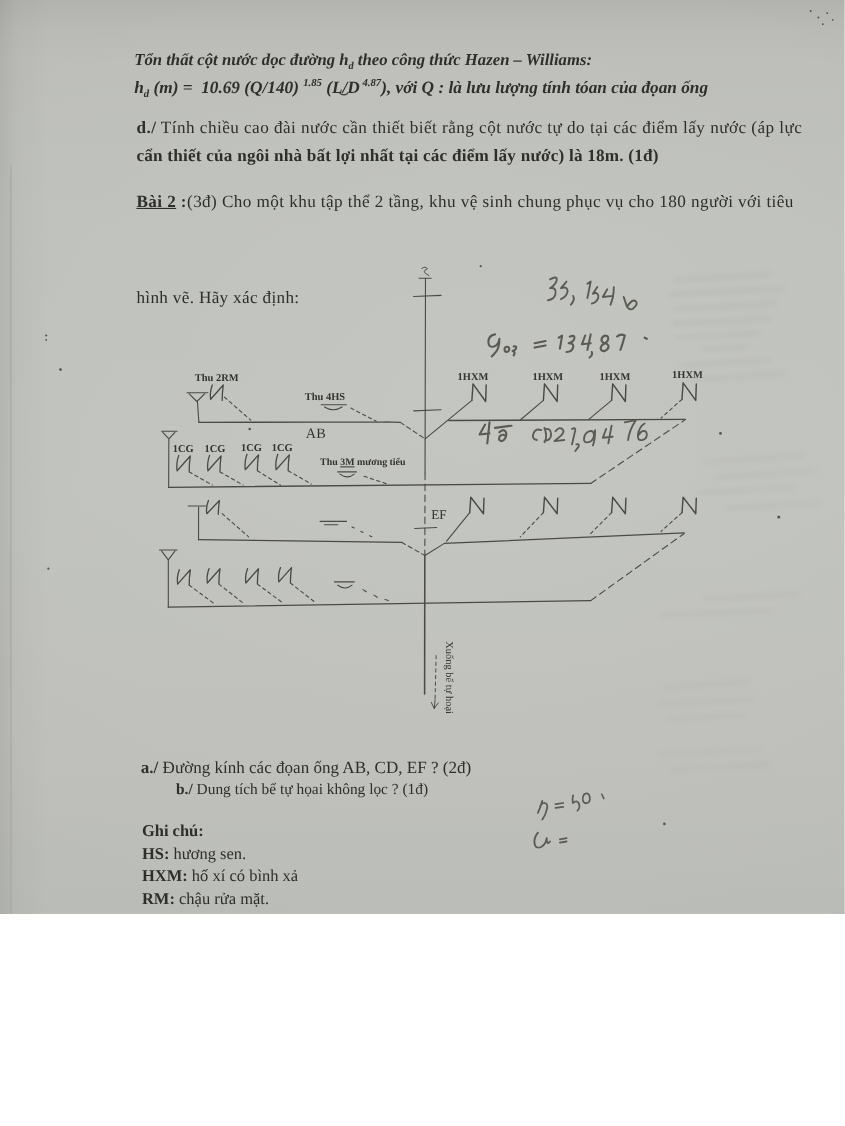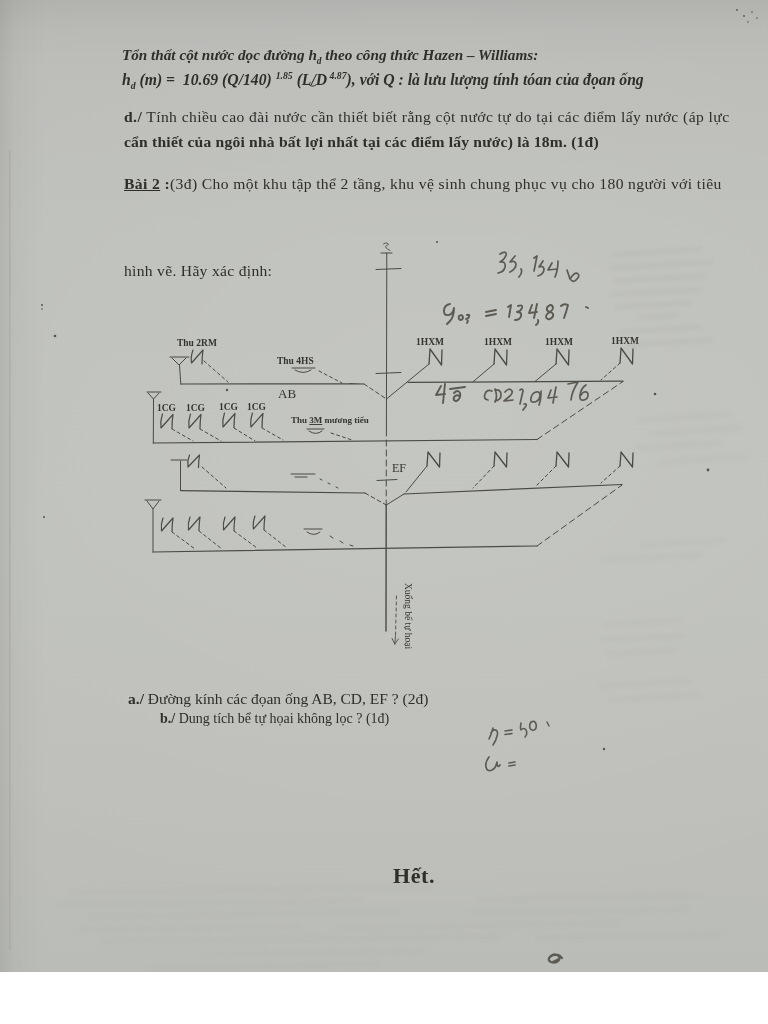--- a/index.html
+++ b/index.html
@@ -1,16 +1,16 @@
 <!DOCTYPE html>
 <html><head>
 <meta charset="utf-8">
 <style>
   html,body{margin:0;padding:0;}
-  #page{position:relative;width:768px;height:972px;overflow:hidden;
+  #page{position:relative;width:768px;height:831px;overflow:hidden;
     background:
       linear-gradient(180deg, rgba(0,0,0,0.055) 0%, rgba(0,0,0,0.02) 3%, rgba(0,0,0,0) 7%),
       linear-gradient(90deg, rgba(0,0,0,0.07) 0%, rgba(0,0,0,0.025) 2%, rgba(0,0,0,0) 6%),
       radial-gradient(ellipse 1000px 750px at 55% 42%, rgba(255,255,255,0.085), rgba(255,255,255,0) 72%),
       linear-gradient(180deg, #bbbcb8 0%, #bec0bb 25%, #bfc1bc 55%, #bebfba 82%, #babcb7 100%);
     font-family:"Liberation Serif", serif; color:#2e2e2a;}
   .t{position:absolute;white-space:nowrap;}
   .blur{filter:blur(0.3px);}
   sub,sup{font-size:62%;}
 </style>
@@ -28,20 +28,21 @@
 
 <div class="t blur" style="left:124px;top:175px;font-size:15.6px;letter-spacing:0.38px;"><b><u>Bài 2</u> :</b>(3đ) Cho một khu tập thể 2 tầng, khu vệ sinh chung phục vụ cho 180 người với tiêu</div>
 
 
 <div class="t blur" style="left:124px;top:217.5px;font-size:15.6px;letter-spacing:0.3px;margin-top:44px;">hình vẽ. Hãy xác định:</div>
 
 <div class="t blur" style="left:128px;top:690px;font-size:15.5px;"><b>a./</b> Đường kính các đọan ống AB, CD, EF ? (2đ)</div>
 
 <div class="t blur" style="left:128px;top:711px;font-size:14px;margin-left:32px;"><b>b./</b> Dung tích bể tự họai không lọc ? (1đ)</div>
 
+<div class="t blur" style="left:129px;top:746px;font-size:15px;line-height:20.5px;white-space:normal;width:300px;"><b>Ghi chú:</b><br><b>HS:</b> hương sen.<br><b>HXM:</b> hố xí có bình xả<br><b>RM:</b> chậu rửa mặt.<br><b>CG:</b> chậu giặt.</div>
 
 <div class="t blur" style="left:393px;top:847px;font-size:22px;letter-spacing:0.6px;font-weight:bold;margin-top:16px;">Hết.</div>
 
 <svg width="768" height="1024" viewBox="0 0 768 1024" style="position:absolute;left:0;top:0;" fill="none" stroke-linecap="round" stroke-linejoin="round">
 <g stroke="#4a4b44" stroke-width="1">
 
   <path d="M386.8 253 L386.4 430"></path>
 
   <path d="M386.4 430 L386.2 505" stroke-dasharray="6 4"></path>
 

